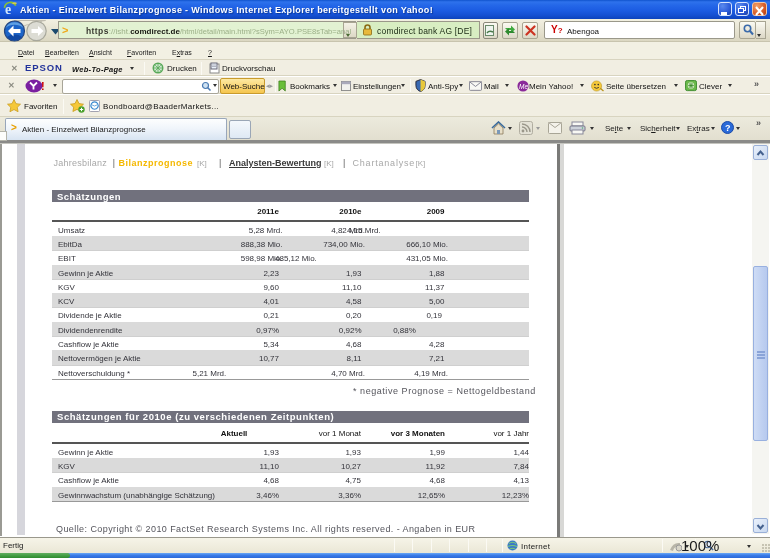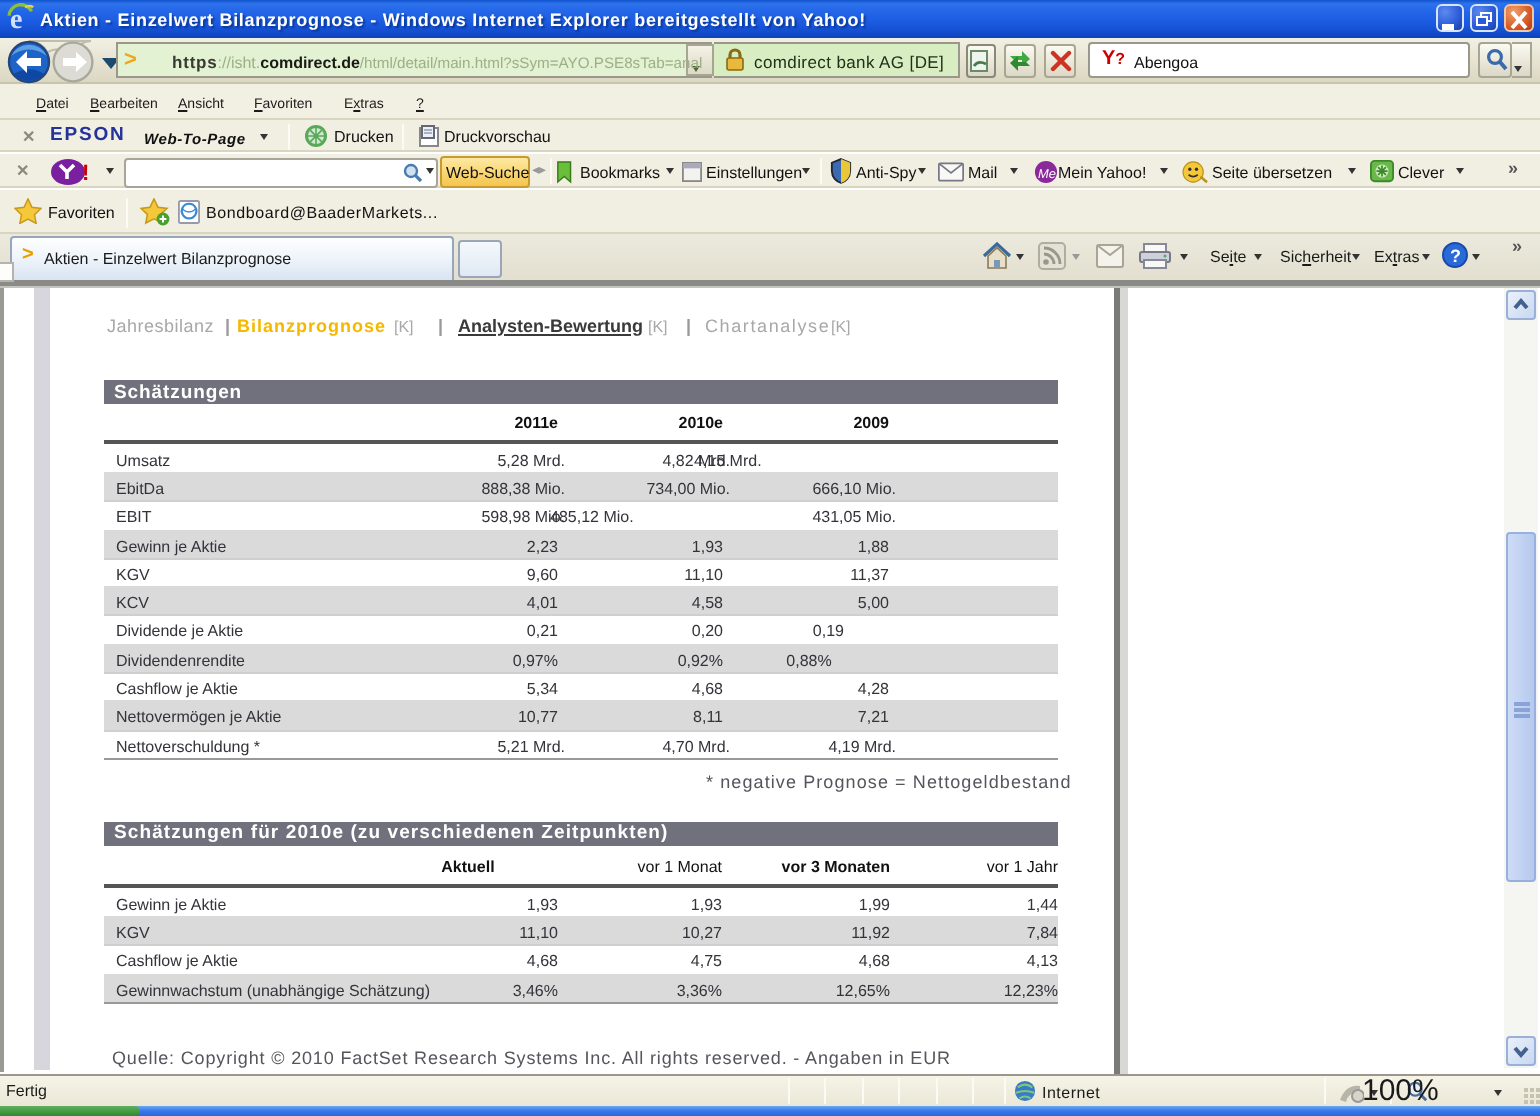--- a/index.html
+++ b/index.html
@@ -290,39 +290,39 @@
     <div class="abs t8" style="left:354.5px;top:282.8px;width:90px;text-align:right;color:#33333a">11,37</div>
     <div class="abs" style="left:52px;top:293.1px;width:477px;height:14.32px;background:#dadada"></div>
     <div class="abs t8" style="left:58px;top:297.1px;color:#33333a">KCV</div>
     <div class="abs t8" style="left:189px;top:297.1px;width:90px;text-align:right;color:#33333a">4,01</div>
     <div class="abs t8" style="left:271.5px;top:297.1px;width:90px;text-align:right;color:#33333a">4,58</div>
     <div class="abs t8" style="left:354.5px;top:297.1px;width:90px;text-align:right;color:#33333a">5,00</div>
     <div class="abs" style="left:52px;top:307.4px;width:477px;height:1px;background:#cfcfcf"></div>
     <div class="abs t8" style="left:58px;top:311.4px;color:#33333a">Dividende je Aktie</div>
     <div class="abs t8" style="left:189px;top:311.4px;width:90px;text-align:right;color:#33333a">0,21</div>
     <div class="abs t8" style="left:271.5px;top:311.4px;width:90px;text-align:right;color:#33333a">0,20</div>
-    <div class="abs t8" style="left:338px;top:311.4px;width:84px;text-align:right;color:#33333a">0,19</div>
+    <div class="abs t8" style="left:358px;top:311.4px;width:84px;text-align:right;color:#33333a">0,19</div>
     <div class="abs" style="left:52px;top:321.7px;width:477px;height:14.32px;background:#dadada"></div>
     <div class="abs t8" style="left:58px;top:325.7px;color:#33333a">Dividendenrendite</div>
     <div class="abs t8" style="left:189px;top:325.7px;width:90px;text-align:right;color:#33333a">0,97%</div>
     <div class="abs t8" style="left:271.5px;top:325.7px;width:90px;text-align:right;color:#33333a">0,92%</div>
     <div class="abs t8" style="left:354.5px;top:325.7px;width:100px;text-align:center;color:#33333a">0,88%</div>
     <div class="abs" style="left:52px;top:336.1px;width:477px;height:1px;background:#cfcfcf"></div>
     <div class="abs t8" style="left:58px;top:340.1px;color:#33333a">Cashflow je Aktie</div>
     <div class="abs t8" style="left:189px;top:340.1px;width:90px;text-align:right;color:#33333a">5,34</div>
     <div class="abs t8" style="left:271.5px;top:340.1px;width:90px;text-align:right;color:#33333a">4,68</div>
     <div class="abs t8" style="left:354.5px;top:340.1px;width:90px;text-align:right;color:#33333a">4,28</div>
     <div class="abs" style="left:52px;top:350.4px;width:477px;height:14.32px;background:#dadada"></div>
     <div class="abs t8" style="left:58px;top:354.4px;color:#33333a">Nettovermögen je Aktie</div>
     <div class="abs t8" style="left:189px;top:354.4px;width:90px;text-align:right;color:#33333a">10,77</div>
     <div class="abs t8" style="left:271.5px;top:354.4px;width:90px;text-align:right;color:#33333a">8,11</div>
     <div class="abs t8" style="left:354.5px;top:354.4px;width:90px;text-align:right;color:#33333a">7,21</div>
     <div class="abs" style="left:52px;top:364.7px;width:477px;height:1px;background:#cfcfcf"></div>
     <div class="abs t8" style="left:58px;top:368.7px;color:#33333a">Nettoverschuldung *</div>
-    <div class="abs t8" style="left:192.5px;top:368.7px;width:90px;text-align:right;color:#33333a">5,21 Mrd.</div>
+    <div class="abs t8" style="left:192.5px;top:368.7px;width:90px;color:#33333a">5,21 Mrd.</div>
     <div class="abs t8" style="left:275px;top:368.7px;width:90px;text-align:right;color:#33333a">4,70 Mrd.</div>
     <div class="abs t8" style="left:358px;top:368.7px;width:90px;text-align:right;color:#33333a">4,19 Mrd.</div>
     <div class="abs" style="left:52px;top:379px;width:477px;height:1px;background:#999"></div>
   </div>
 
 <div class="abs" style="left:52px;top:410.5px;width:477px;height:12px;background:#71717d"></div>
 <div class="abs" style="left:57px;top:412px;color:#fff;font-weight:bold;letter-spacing:0.55px;font-size:9.5px;line-height:10px;white-space:nowrap">Schätzungen für 2010e (zu verschiedenen Zeitpunkten)</div>
 <div id="t2">
     <div class="abs t8" style="left:189px;top:428.5px;width:90px;text-align:center;font-weight:bold;color:#111">Aktuell</div>
     <div class="abs t8" style="left:271px;top:428.5px;width:90px;text-align:right;font-weight:normal;color:#111">vor 1 Monat</div>

